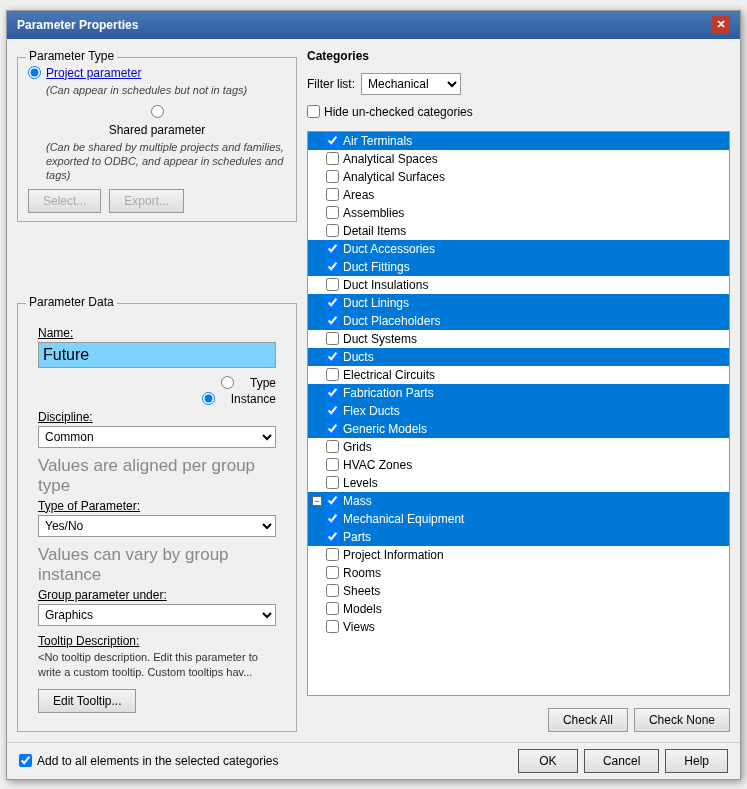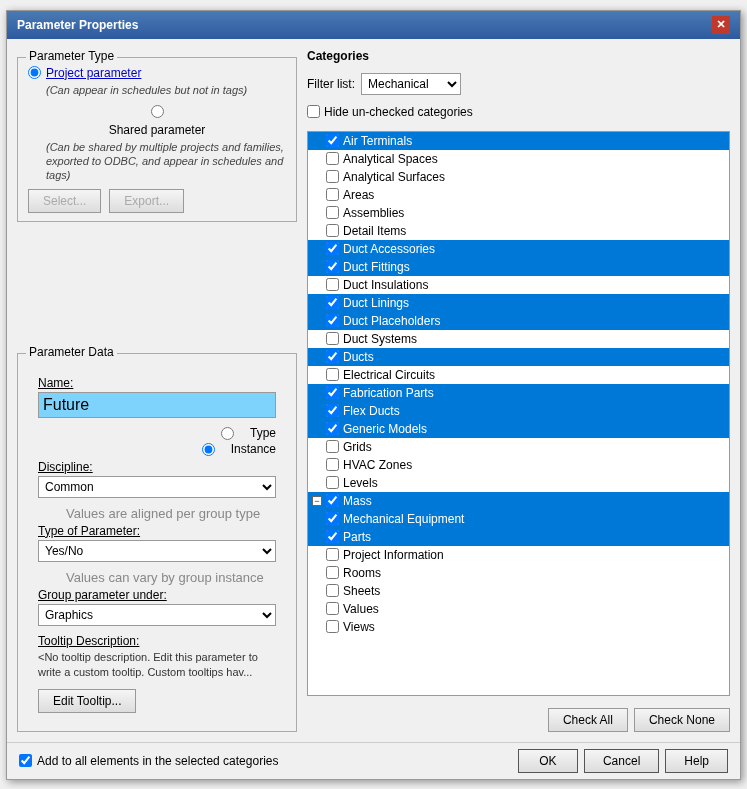--- a/index.html
+++ b/index.html
@@ -144,34 +144,33 @@
       width: 100%;
       height: 22px;
       border: 1px solid #999;
       padding: 0 2px;
       font-size: 12px;
       background: white;
       margin-bottom: 8px;
     }
     .radio-inline {
       display: flex;
-      align-items: flex-end;
+      align-items: center;
       gap: 16px;
     }
     .radio-inline input[type=radio] { margin: 0; }
     .type-instance-row {
       display: flex;
       gap: 20px;
       margin-bottom: 8px;
     }
     .grayed-text {
       color: #888;
-      font-size: 13px;
+      font-size: 17px;
       margin-bottom: 3px;
-      margin-left: 28px;
     }
     .tooltip-desc-text {
       font-size: 11px;
       color: #333;
       margin-bottom: 6px;
       line-height: 1.4;
       overflow: hidden;
       max-height: 32px;
     }
     
@@ -508,21 +507,21 @@
             <span class="cat-item-label">Rooms</span>
           </div>
           <div class="cat-item">
             <div style="width: 10px; flex-shrink: 0;"></div>
             <input type="checkbox" style="">
             <span class="cat-item-label">Sheets</span>
           </div>
           <div class="cat-item">
             <div style="width: 10px; flex-shrink: 0;"></div>
             <input type="checkbox" style="">
-            <span class="cat-item-label">Values</span>
+            <span class="cat-item-label">Models</span>
           </div>
           <div class="cat-item">
             <div style="width: 10px; flex-shrink: 0;"></div>
             <input type="checkbox" style="">
             <span class="cat-item-label">Views</span>
           </div>
         </div>
 
       <div class="cat-actions">
         <button class="btn">Check All</button>

